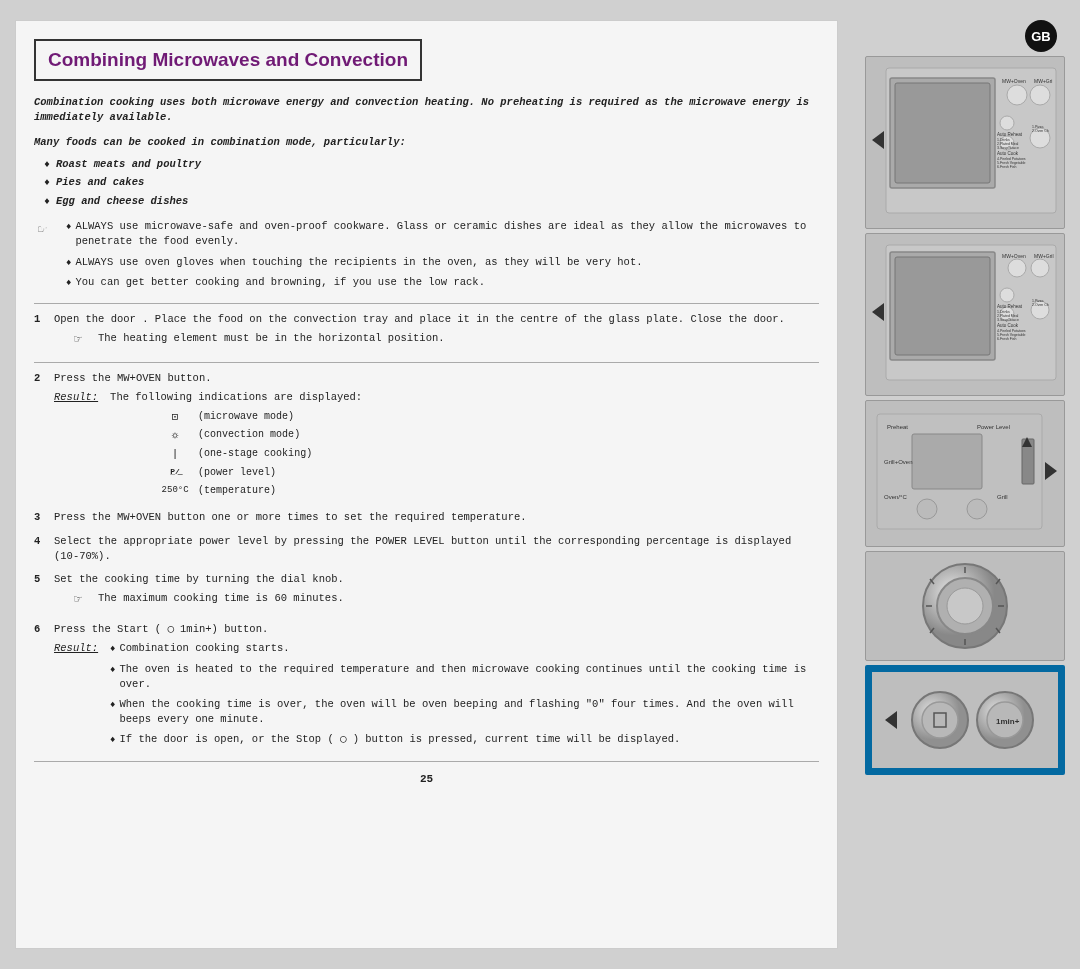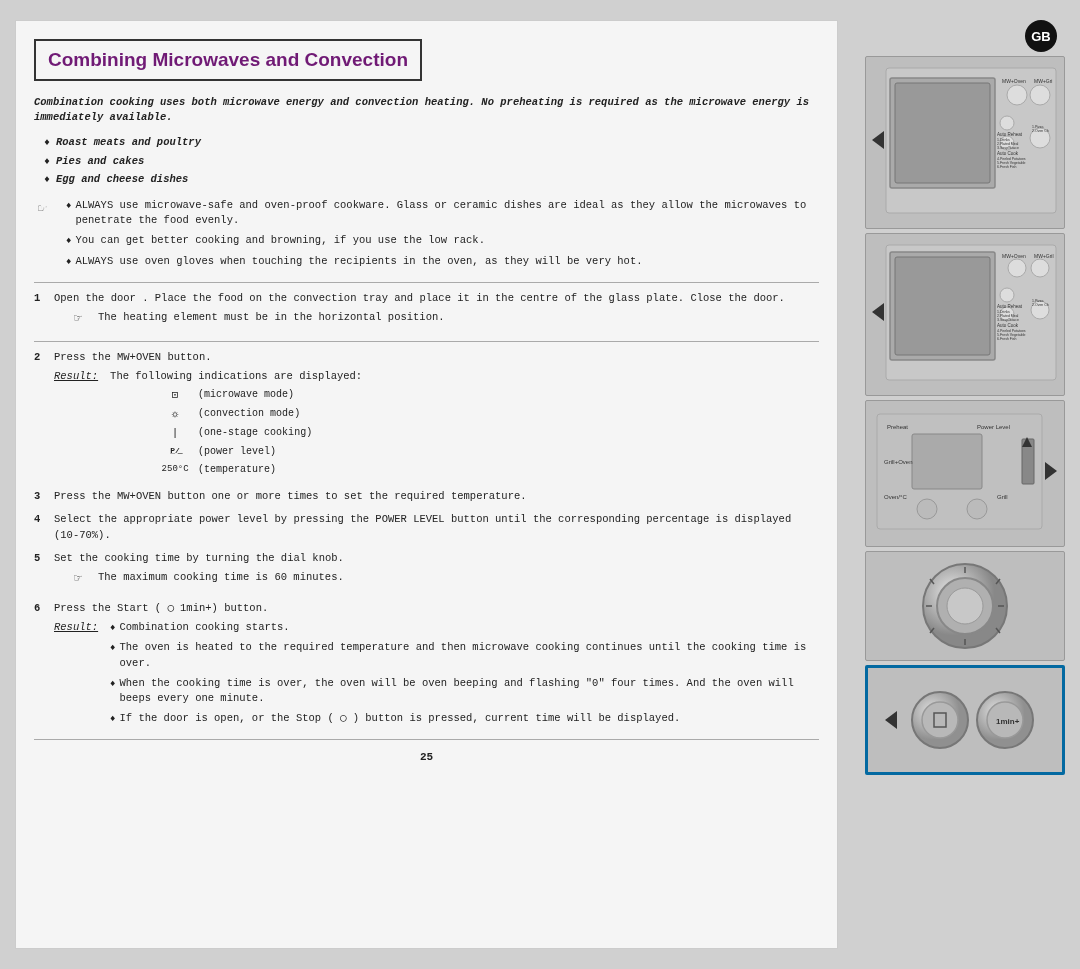--- a/index.html
+++ b/index.html
@@ -185,33 +185,34 @@
   <div class="left-panel">
     
     <div class="title-box">
       <h1>Combining Microwaves and Convection</h1>
     </div>
 
     <div class="main-content">
 
       <p class="intro-italic">Combination cooking uses both microwave energy and convection heating. No preheating is required as the microwave energy is immediately available.</p>
 
+      <p class="foods-heading">Many foods can be cooked in combination mode, particularly:</p>
 
       <ul class="bullet-list">
         <li>Roast meats and poultry</li>
         <li>Pies and cakes</li>
         <li>Egg and cheese dishes</li>
       </ul>
 
       <div class="note-section">
         <span class="note-icon">☞</span>
         <div class="note-bullets">
           <div class="note-bullet">ALWAYS use microwave-safe and oven-proof cookware. Glass or ceramic dishes are ideal as they allow the microwaves to penetrate the food evenly.</div>
+          <div class="note-bullet">ALWAYS use oven gloves when touching the recipients in the oven, as they will be very hot.</div>
           <div class="note-bullet">You can get better cooking and browning, if you use the low rack.</div>
-          <div class="note-bullet">ALWAYS use oven gloves when touching the recipients in the oven, as they will be very hot.</div>
         </div>
       </div>
 
       <hr class="divider">
 
       <div class="step">
         <span class="step-num">1</span>
         <div class="step-content">
           <span>Open the door . Place the food on the convection tray and place it in the centre of the glass plate. Close the door.</span>
           <div class="step-note">
@@ -422,21 +423,21 @@
         <line x1="100" y1="20" x2="96" y2="25" stroke="#555" stroke-width="1.5"></line>
         <line x1="104" y1="47" x2="98" y2="47" stroke="#555" stroke-width="1.5"></line>
         <line x1="100" y1="74" x2="96" y2="69" stroke="#555" stroke-width="1.5"></line>
         <line x1="65" y1="86" x2="65" y2="80" stroke="#555" stroke-width="1.5"></line>
         <line x1="30" y1="74" x2="34" y2="69" stroke="#555" stroke-width="1.5"></line>
         <line x1="26" y1="47" x2="32" y2="47" stroke="#555" stroke-width="1.5"></line>
         <line x1="30" y1="20" x2="34" y2="25" stroke="#555" stroke-width="1.5"></line>
       </svg>
     </div>
 
-    <div style="background:#bebebe; border:3px solid #0369a1; padding:8px 6px; border-radius:2px; display:flex; align-items:center; justify-content:center; height:110px;">
+    <div style="background:#bebebe; border:7px solid #0369a1; padding:8px 6px; border-radius:2px; display:flex; align-items:center; justify-content:center; height:110px;">
       <svg width="170" height="95" viewBox="0 0 170 95">
 
         <defs>
           <radialGradient id="btnGrad1" cx="35%" cy="35%">
             <stop offset="0%" stop-color="#e0e0e0"></stop>
             <stop offset="100%" stop-color="#909090"></stop>
           </radialGradient>
           <radialGradient id="btnGrad2" cx="35%" cy="35%">
             <stop offset="0%" stop-color="#e0e0e0"></stop>
             <stop offset="100%" stop-color="#909090"></stop>

